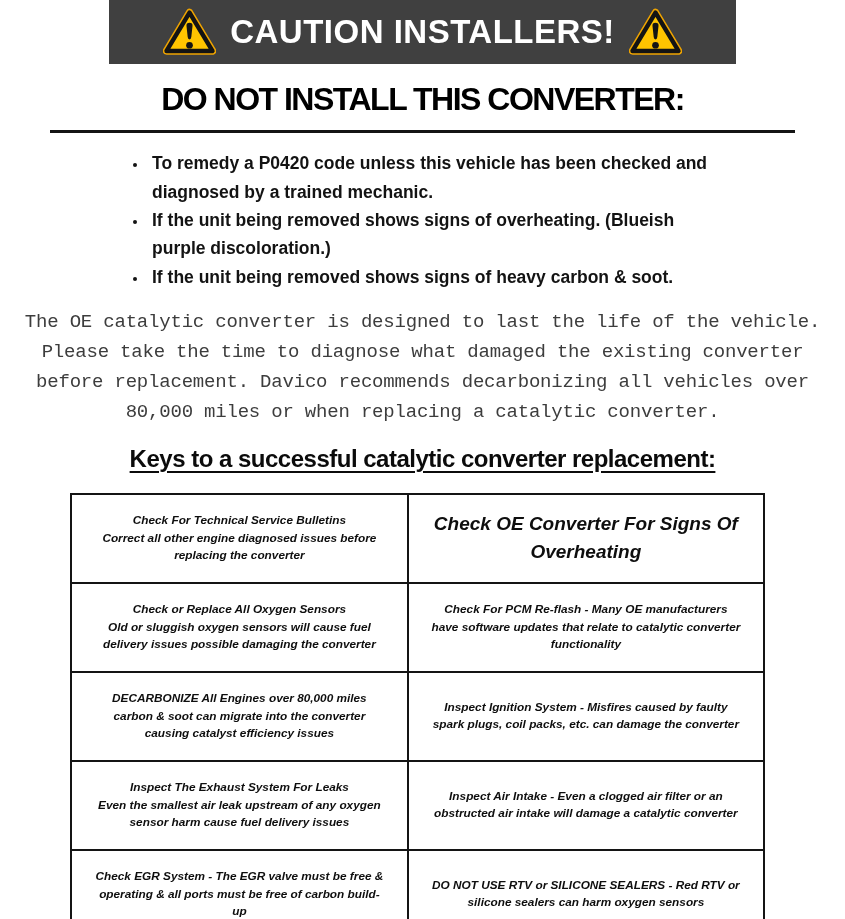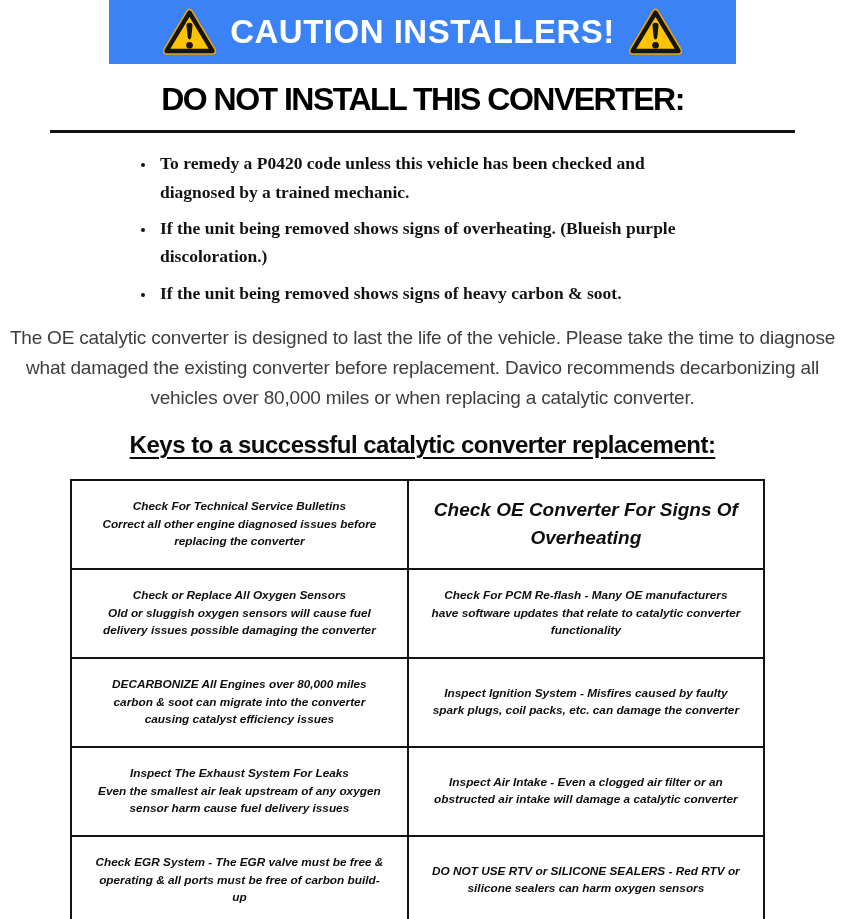--- a/index.html
+++ b/index.html
@@ -28,27 +28,28 @@
   .rule{
     width:745px;height:3px;background:#141414;border:0;
     margin:13px auto 0 auto;
   }
   
   .bullets{
     margin:16px 0 0 130px;padding:0 0 0 18px;
     width:595px;box-sizing:border-box;
     font-weight:bold;font-size:17.5px;line-height:1.62;color:#131313;
   }
-  .bullets li{margin:8px;padding-left:4px;font-family:Liberation Serif, serif;}
+  .bullets li{margin:0;padding-left:4px;}
   .bullets li::marker{font-size:14px;}
   
   .intro{
     margin:16px auto 0 auto;width:828px;
     text-align:center;font-size:19px;line-height:1.58;color:#3d3d3d;
     letter-spacing:-0.2px;
+    font-family:Liberation Mono, monospace;
   }
   
   .keys-heading{
     margin:18px 0 0 0;text-align:center;
     font-size:24px;font-weight:bold;letter-spacing:-0.5px;color:#0b0b0b;
     text-decoration:underline;text-underline-offset:4px;text-decoration-thickness:2px;
   }
   
   .tips-table{
     border-collapse:collapse;margin:20px 0 0 70px;
@@ -61,21 +62,21 @@
     font-weight:bold;font-size:11.8px;line-height:1.5;color:#0e0e0e;font-style:italic;
   }
   .tips-table col.c-left{width:48.6%;}
   .tips-table col.c-right{width:51.4%;}
   .cell-line:empty{display:none;}
   .cell-large .cell-line{font-size:19px;}
 </style>
 </head>
 <body>
 
-<div class="banner" style="background: #3b82f6;">
+<div class="banner" style="background: #404040;">
   <span>
     <svg class="tri" viewBox="0 0 120 108" width="53" height="48" aria-hidden="true">
       <path d="M60 10 L112 97 L8 97 Z" fill="#FFC400" stroke="#EFA400" stroke-width="17" stroke-linejoin="round"></path>
       <path d="M60 10 L112 97 L8 97 Z" fill="#FFC400" stroke="#141414" stroke-width="10" stroke-linejoin="round"></path>
       <path d="M60 33 q7.5 0 6.8 7.4 l-2.7 25.2 q-0.5 5.4 -4.1 5.4 q-3.6 0 -4.1 -5.4 l-2.7 -25.2 q-0.7 -7.4 6.8 -7.4 Z" fill="#141414"></path>
       <circle cx="60" cy="84" r="7.6" fill="#141414"></circle>
     </svg>
   </span>
   <span class="banner-text">CAUTION INSTALLERS!</span>
   <span>

